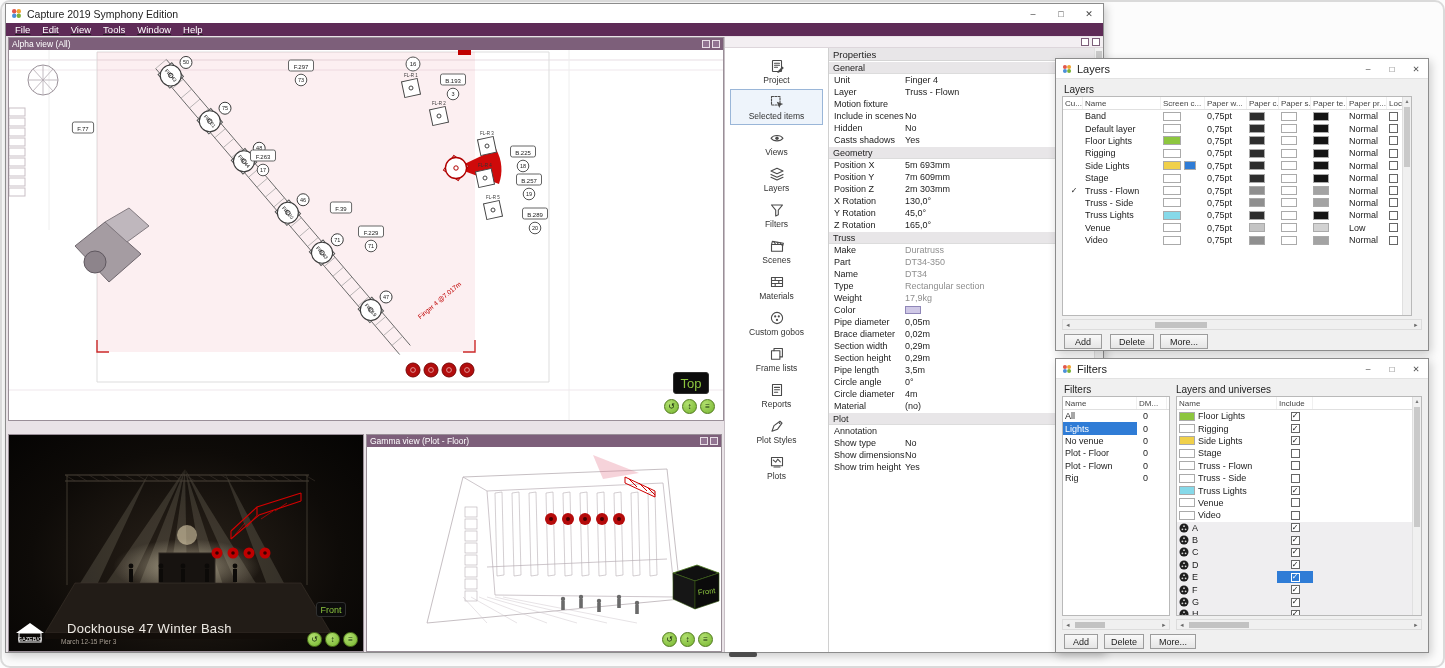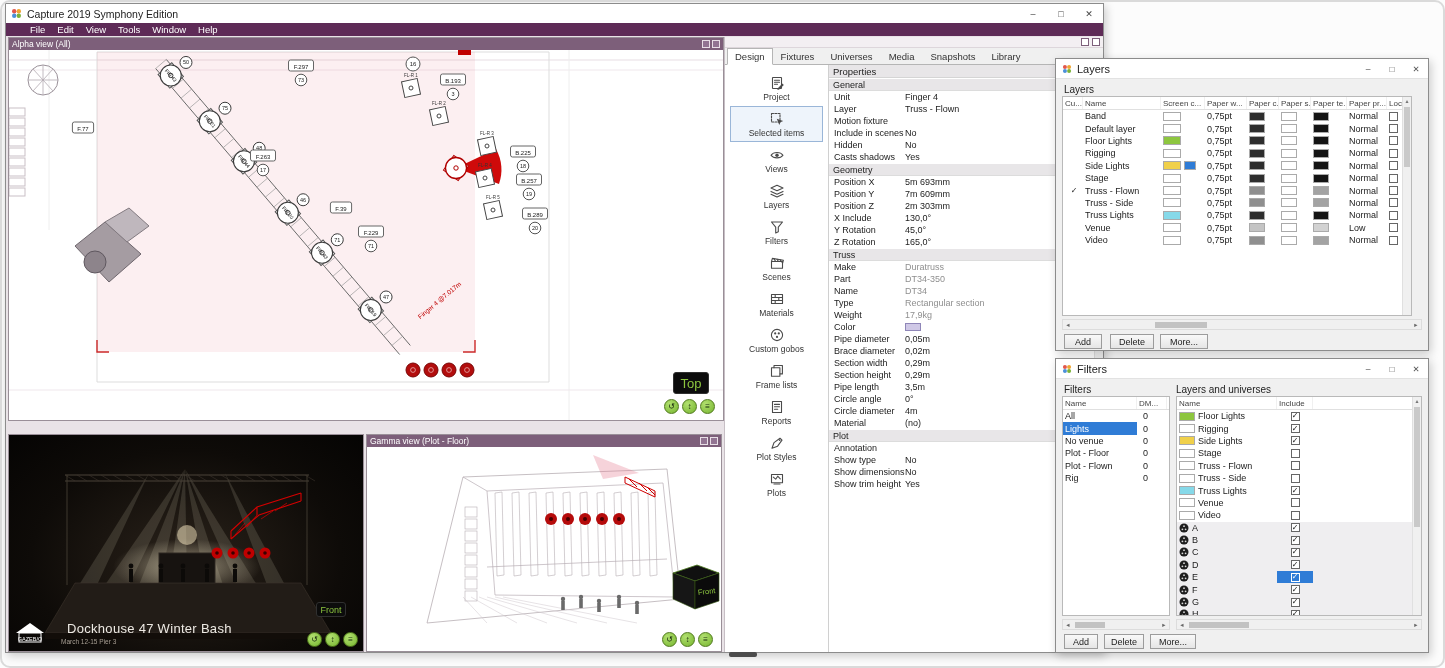--- a/index.html
+++ b/index.html
@@ -9,21 +9,21 @@
   body{width:1445px;height:668px;position:relative;overflow:hidden;background:#fcfcfc;
        font-family:"Liberation Sans",sans-serif;color:#222;}
   .frame{position:absolute;inset:0;border:2px solid #dadada;border-radius:10px;pointer-events:none;z-index:99;}
   .window{position:absolute;background:#fff;border:1px solid #8c8c8c;box-shadow:2px 3px 9px rgba(0,0,0,.2);}
   #main-window{left:5px;top:3px;width:1099px;height:650px;background:#e9e3e7;}
   .titlebar{height:19px;background:#fff;display:flex;align-items:center;padding-left:5px;font-size:10.5px;position:relative;}
   .app-icon{width:11px;height:11px;margin-right:5px;flex:0 0 auto;}
   .app-icon.sm{width:10px;height:10px;}
   .win-controls,.fw-controls{position:absolute;right:0;top:0;height:100%;display:flex;}
   .win-btn{width:28px;height:100%;display:flex;align-items:center;justify-content:center;font-size:9px;color:#444;}
-  .menubar{height:13px;background:var(--menu);display:flex;align-items:center;padding-left:18px;}
+  .menubar{height:13px;background:var(--menu);display:flex;align-items:center;padding-left:3px;text-decoration:underline;}
   .menu-item{color:#fff;font-size:9.5px;padding:0 6px;}
   .view-panel{position:absolute;border:1px solid #9a8f98;display:flex;flex-direction:column;background:#fff;}
   #alpha-panel{left:2px;top:33px;width:716px;height:384px;}
   #beta-panel{left:2px;top:430px;width:356px;height:218px;}
   #gamma-panel{left:360px;top:430px;width:356px;height:218px;}
   .view-header{flex:0 0 12px;background:var(--hdr);color:#fff;font-size:8.5px;display:flex;align-items:center;justify-content:space-between;padding:0 3px;}
   .view-hicons{display:flex;gap:2px;}
   .vhic{width:8px;height:8px;border:1px solid #e8dfe6;background:#927492;display:inline-block;}
   .view-body{flex:1;position:relative;overflow:hidden;background:#fff;}
   #beta-panel .view-body{background:radial-gradient(ellipse at 50% 58%, #2a221a 0%, #0e0b08 62%, #050403 100%);}
@@ -448,28 +448,20 @@
           <div class="vc">≡</div>
         </div>
     </div>
   </div>
 
   <div id="dock">
     <div class="dock-strip">
       <span class="dock-ic"></span>
       <span class="dock-ic"></span>
     </div>
-    <div class="tabs" id="tabs">
-        <div class="tab active">Design</div>
-        <div class="tab">Fixtures</div>
-        <div class="tab">Universes</div>
-        <div class="tab">Media</div>
-        <div class="tab">Snapshots</div>
-        <div class="tab">Library</div>
-      </div>
     <div class="dock-body">
       <div class="side-nav" id="side-nav">
           <div class="nav-item">
             <svg viewBox="0 0 16 16" class="nav-ico">
               <rect x="3.5" y="2.5" width="9" height="11" rx="0.5" fill="none"></rect>
               <path d="M5.5 5.2h5M5.5 7.2h5M5.5 9.2h3" fill="none"></path>
               <path d="M8.8 13.2l4.6-4.6 1.4 1.4-4.6 4.6-1.8 0.4z" fill="#4a4a4a" stroke="none"></path>
             </svg>
             <div class="nav-label">Project</div>
           </div>
@@ -589,21 +581,21 @@
             </div>
             <div class="prop-row">
               <span class="prop-label">Position Y</span>
               <span class="prop-value">7m 609mm</span>
             </div>
             <div class="prop-row">
               <span class="prop-label">Position Z</span>
               <span class="prop-value">2m 303mm</span>
             </div>
             <div class="prop-row">
-              <span class="prop-label">X Include</span>
+              <span class="prop-label">X Rotation</span>
               <span class="prop-value">130,0°</span>
             </div>
             <div class="prop-row">
               <span class="prop-label">Y Rotation</span>
               <span class="prop-value">45,0°</span>
             </div>
             <div class="prop-row">
               <span class="prop-label">Z Rotation</span>
               <span class="prop-value">165,0°</span>
             </div>

